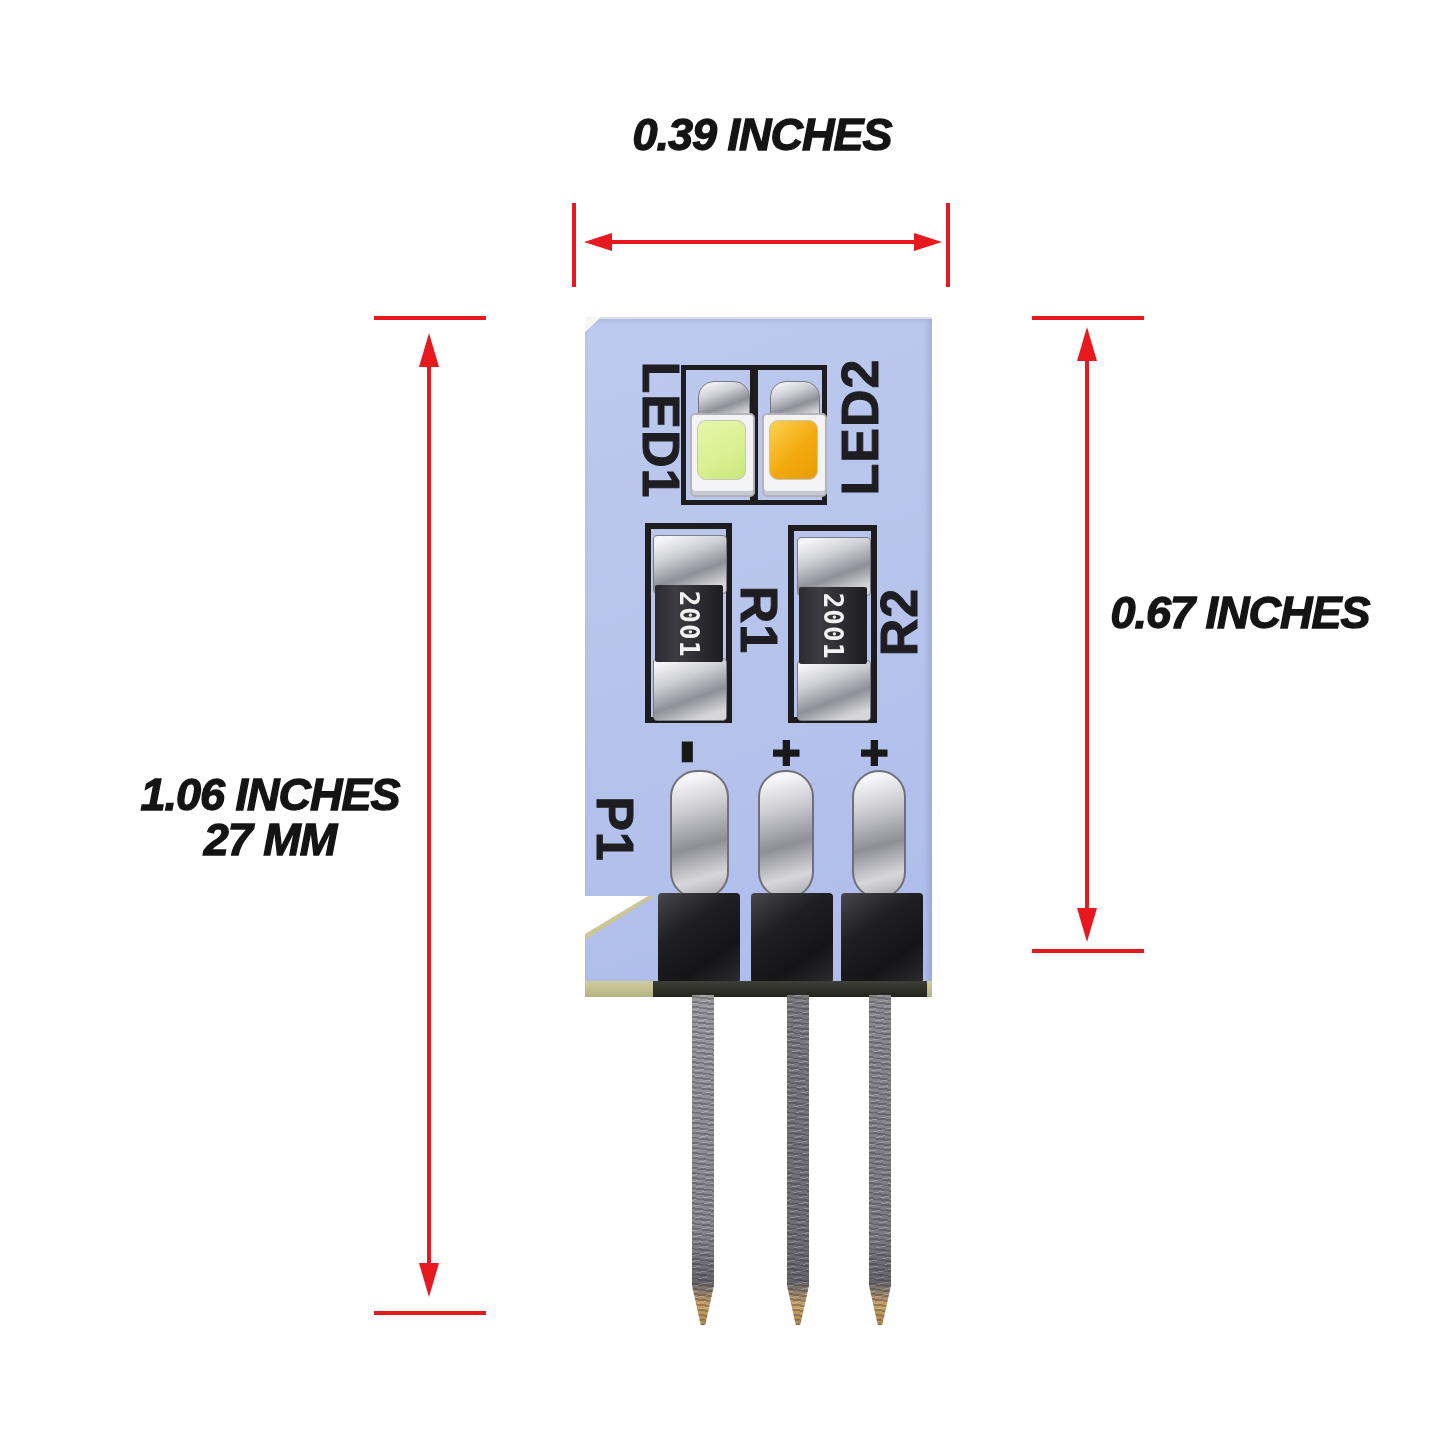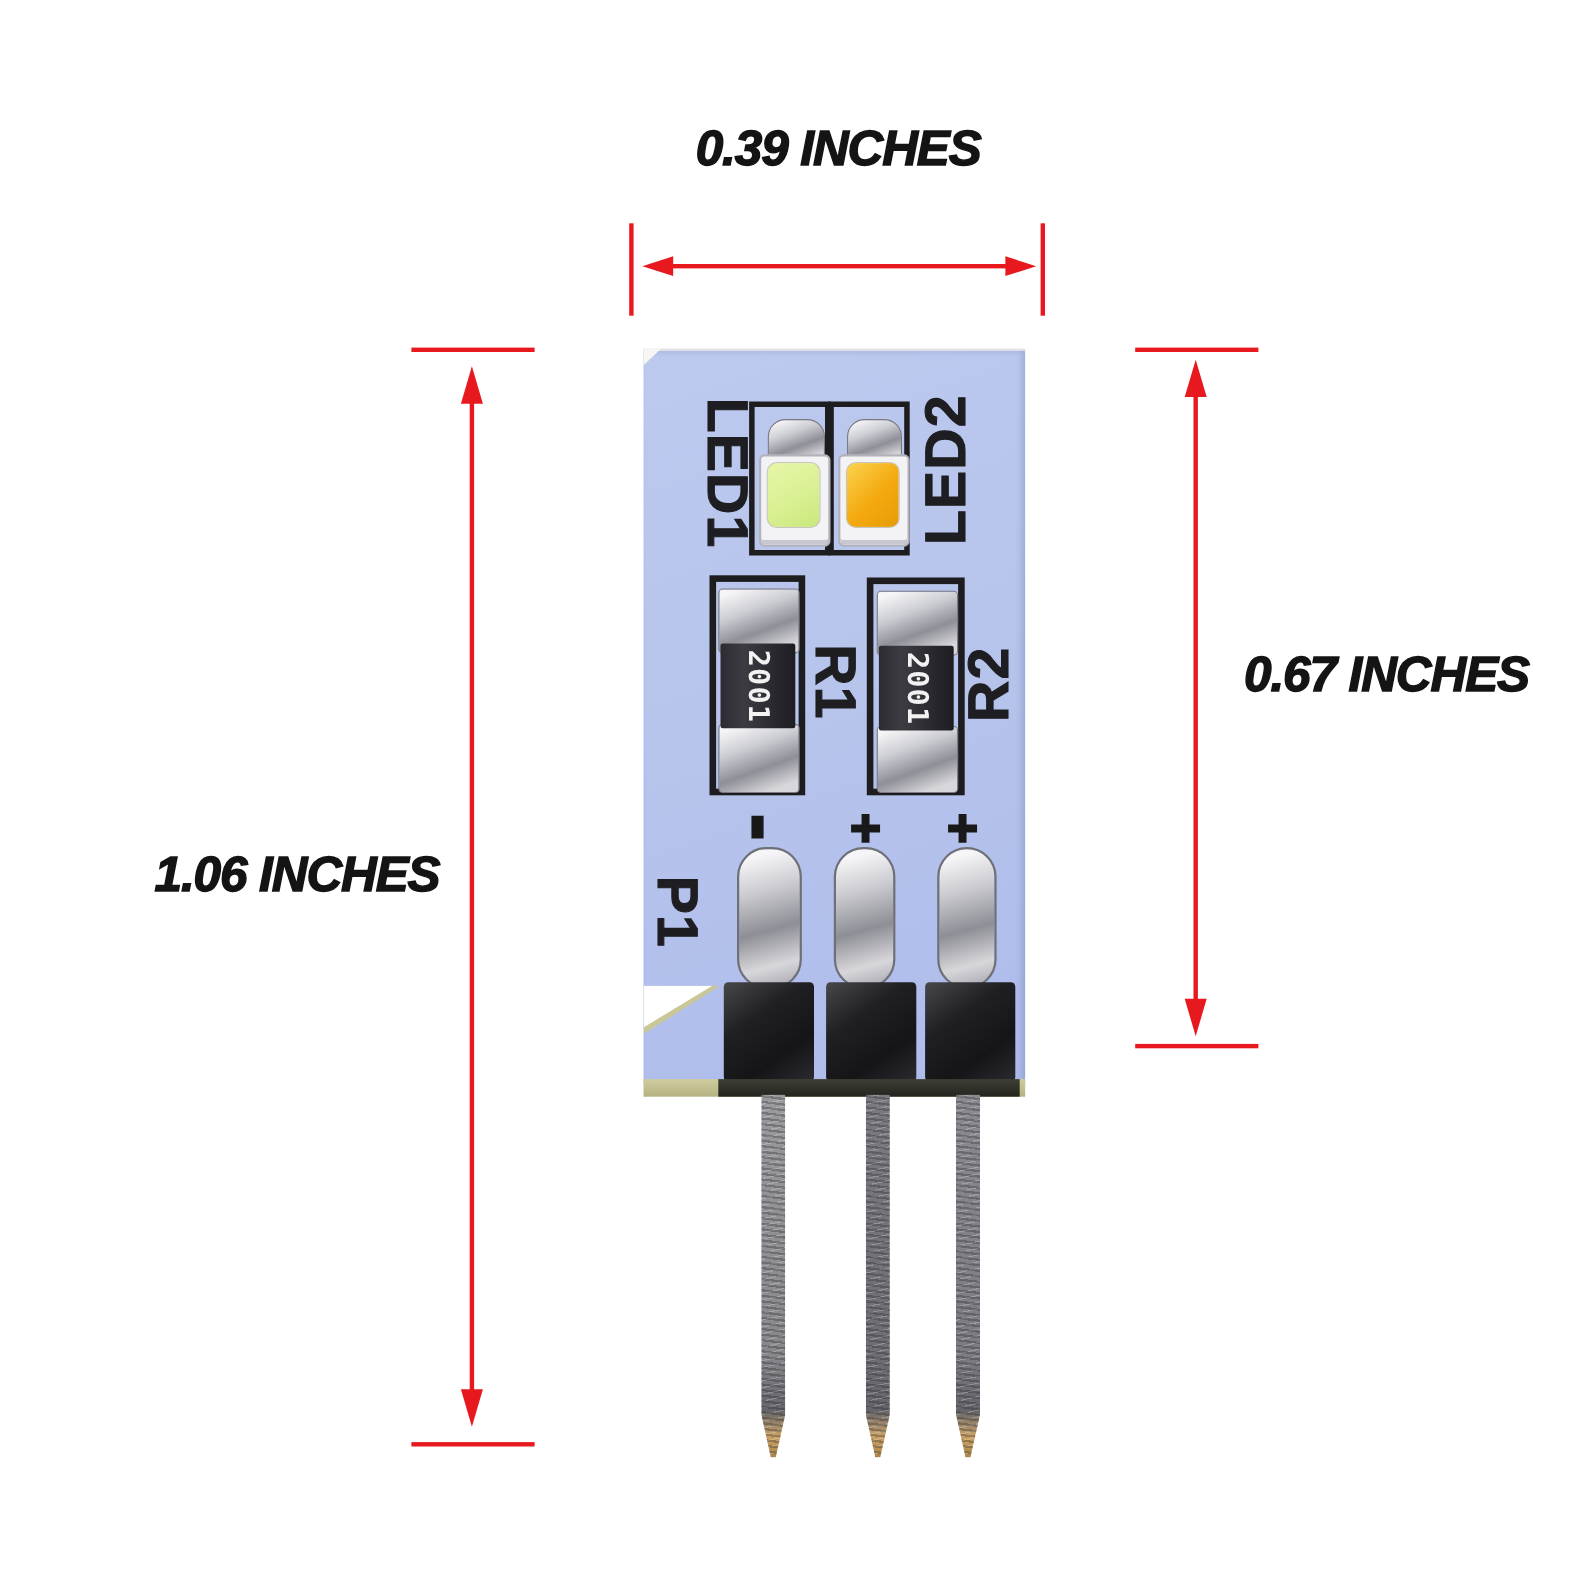--- a/index.html
+++ b/index.html
@@ -72,28 +72,29 @@
     <div>0.39 INCHES</div>
   </div>
   <div class="abs red" style="left:537px;top:203px;width:4px;height:84px;"></div>
   <div class="abs red" style="left:911px;top:203px;width:4px;height:84px;"></div>
   <div class="abs red" style="left:560px;top:240px;width:325px;height:4px;"></div>
   <div class="ah ah-left" style="left:549px;top:233px;"></div>
   <div class="ah ah-right" style="left:879px;top:233px;"></div>
 
   <div class="dim-text" style="left:85px;top:772px;width:300px;">
     <div>1.06 INCHES</div>
+    <div>27 MM</div>
   </div>
   <div class="abs red" style="left:339px;top:316px;width:112px;height:4px;"></div>
   <div class="abs red" style="left:339px;top:1311px;width:112px;height:4px;"></div>
   <div class="abs red" style="left:392px;top:352px;width:4px;height:928px;"></div>
   <div class="ah ah-up" style="left:384px;top:333px;"></div>
   <div class="ah ah-down" style="left:384px;top:1263px;"></div>
 
-  <div class="dim-text" style="left:1055px;top:590px;width:300px;text-align:right;">
+  <div class="dim-text" style="left:1055px;top:590px;width:300px;">
     <div>0.67 INCHES</div>
   </div>
   <div class="abs red" style="left:997px;top:316px;width:112px;height:4px;"></div>
   <div class="abs red" style="left:997px;top:949px;width:112px;height:4px;"></div>
   <div class="abs red" style="left:1050px;top:348px;width:4px;height:566px;"></div>
   <div class="ah ah-up" style="left:1042px;top:327px;"></div>
   <div class="ah ah-down" style="left:1042px;top:908px;"></div>
 
   <div id="board">
     <div class="board-face"></div>

